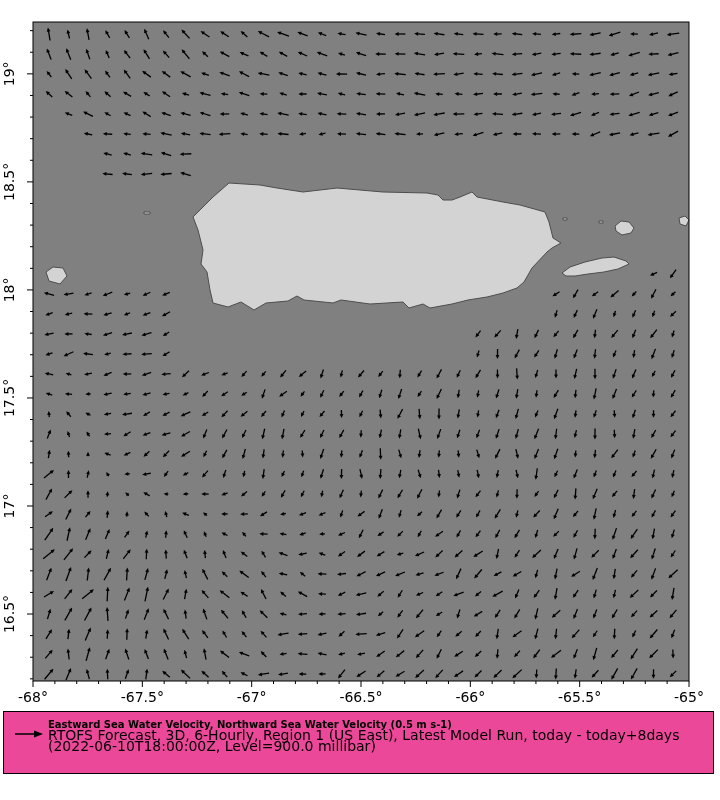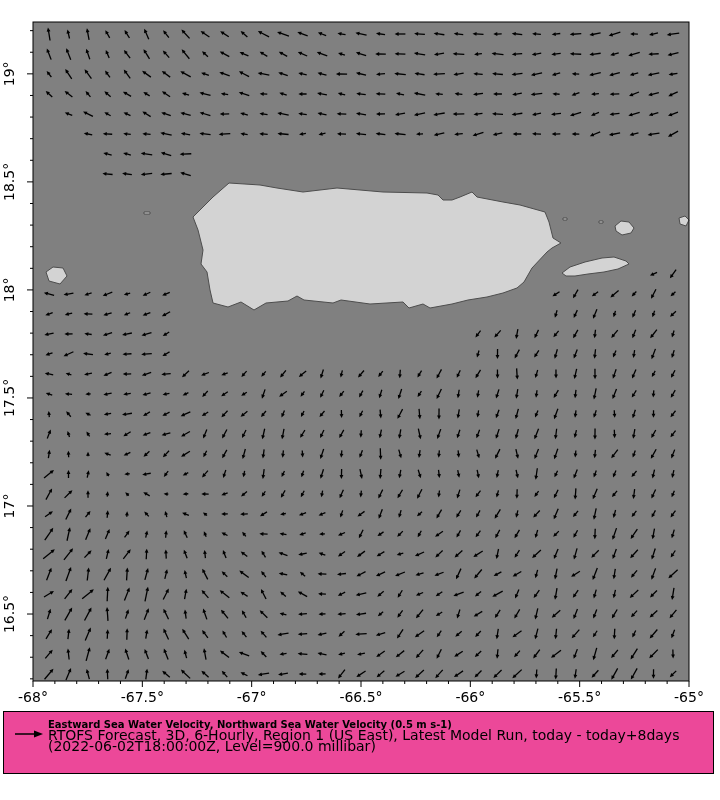--- a/index.html
+++ b/index.html
@@ -3318,16 +3318,16 @@
   </svg>
 
   <div id="legend-box" style="background: #ec4899;">
     <svg id="legend-arrow" width="30" height="10">
       <line x1="1" y1="5" x2="22" y2="5" stroke="#000" stroke-width="1.5"></line>
       <polygon points="29,5 20,1.5 20,8.5" fill="#000"></polygon>
     </svg>
     <div id="legend-text">
       <div class="l1">Eastward Sea Water Velocity, Northward Sea Water Velocity (0.5 m s-1)</div>
       <div class="ln">RTOFS Forecast, 3D, 6-Hourly, Region 1 (US East), Latest Model Run, today - today+8days</div>
-      <div class="ln">(2022-06-02T18:00:00Z, Level=900.0 millibar)</div>
+      <div class="ln">(2022-06-10T18:00:00Z, Level=900.0 millibar)</div>
     </div>
   </div>
 </div>
 
 </body></html>

